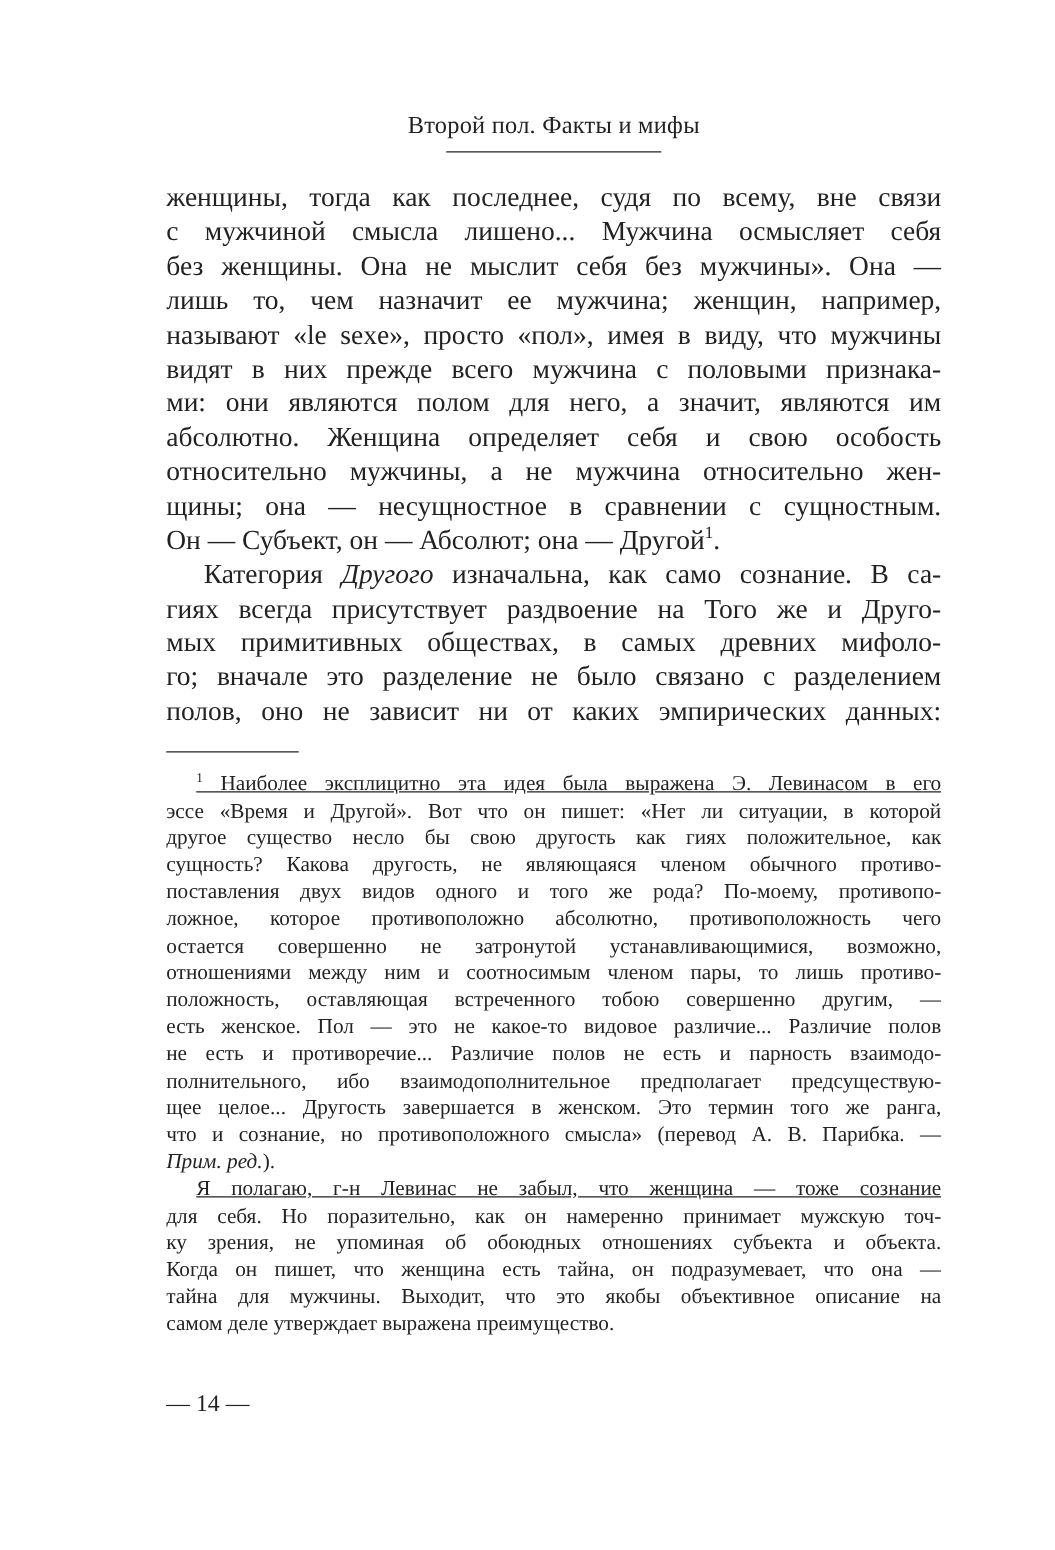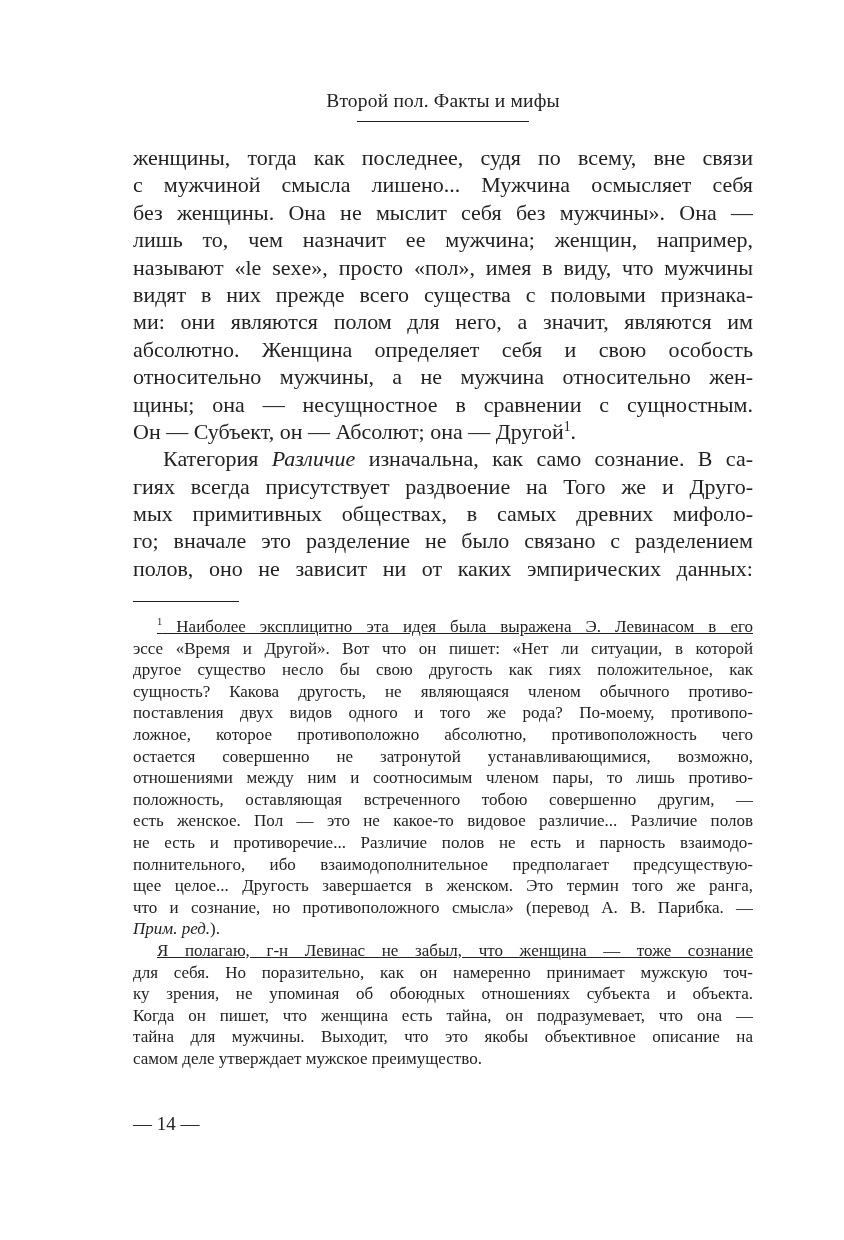--- a/index.html
+++ b/index.html
@@ -71,27 +71,27 @@
     <div>Второй пол. Факты и мифы</div>
     <div class="head-rule"></div>
   </div>
 
   <div class="body-block">
       <div class="tline">женщины, тогда как последнее, судя по всему, вне связи</div>
       <div class="tline">с мужчиной смысла лишено... Мужчина осмысляет себя</div>
       <div class="tline">без женщины. Она не мыслит себя без мужчины». Она —</div>
       <div class="tline">лишь то, чем назначит ее мужчина; женщин, например,</div>
       <div class="tline">называют «le sexe», просто «пол», имея в виду, что мужчины</div>
-      <div class="tline">видят в них прежде всего существа с половыми признака-</div>
+      <div class="tline">видят в них прежде всего мужчина с половыми признака-</div>
       <div class="tline">ми: они являются полом для него, а значит, являются им</div>
       <div class="tline">абсолютно. Женщина определяет себя и свою особость</div>
       <div class="tline">относительно мужчины, а не мужчина относительно жен-</div>
       <div class="tline">щины; она — несущностное в сравнении с сущностным.</div>
       <div class="tline nj">Он — Субъект, он — Абсолют; она — Другой<span class="sup">1</span>.</div>
-      <div class="tline ind">Категория <span class="it">Различие</span> изначальна, как само сознание. В са-</div>
+      <div class="tline ind">Категория <span class="it">Другого</span> изначальна, как само сознание. В са-</div>
       <div class="tline">гиях всегда присутствует раздвоение на Того же и Друго-</div>
       <div class="tline">мых примитивных обществах, в самых древних мифоло-</div>
       <div class="tline">го; вначале это разделение не было связано с разделением</div>
       <div class="tline">полов, оно не зависит ни от каких эмпирических данных:</div>
     </div>
 
   <div class="fn-sep"></div>
 
   <div class="fn-block">
       <div class="tline ind"><span class="sup">1</span> Наиболее эксплицитно эта идея была выражена Э. Левинасом в его</div>
@@ -107,18 +107,18 @@
       <div class="tline">не есть и противоречие... Различие полов не есть и парность взаимодо-</div>
       <div class="tline">полнительного, ибо взаимодополнительное предполагает предсуществую-</div>
       <div class="tline">щее целое... Другость завершается в женском. Это термин того же ранга,</div>
       <div class="tline">что и сознание, но противоположного смысла» (перевод А. В. Парибка. —</div>
       <div class="tline nj"><span class="it">Прим. ред.</span>).</div>
       <div class="tline ind">Я полагаю, г-н Левинас не забыл, что женщина — тоже сознание</div>
       <div class="tline">для себя. Но поразительно, как он намеренно принимает мужскую точ-</div>
       <div class="tline">ку зрения, не упоминая об обоюдных отношениях субъекта и объекта.</div>
       <div class="tline">Когда он пишет, что женщина есть тайна, он подразумевает, что она —</div>
       <div class="tline">тайна для мужчины. Выходит, что это якобы объективное описание на</div>
-      <div class="tline nj">самом деле утверждает мужское преимущество.</div>
+      <div class="tline nj">самом деле утверждает выражена преимущество.</div>
     </div>
 
   <div class="page-num">— 14 —</div>
 
 </div>
 
 </body></html>

